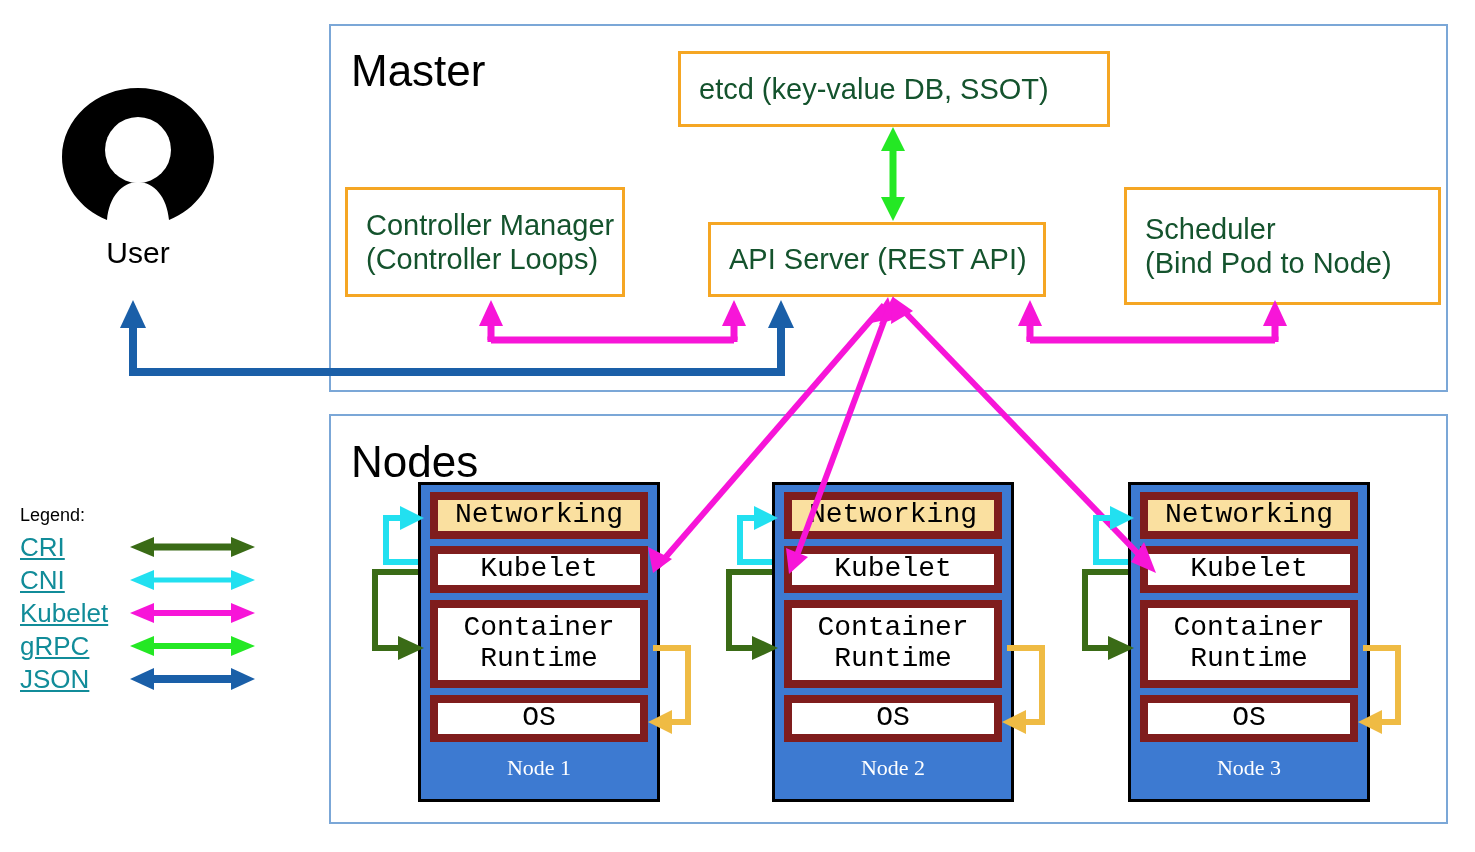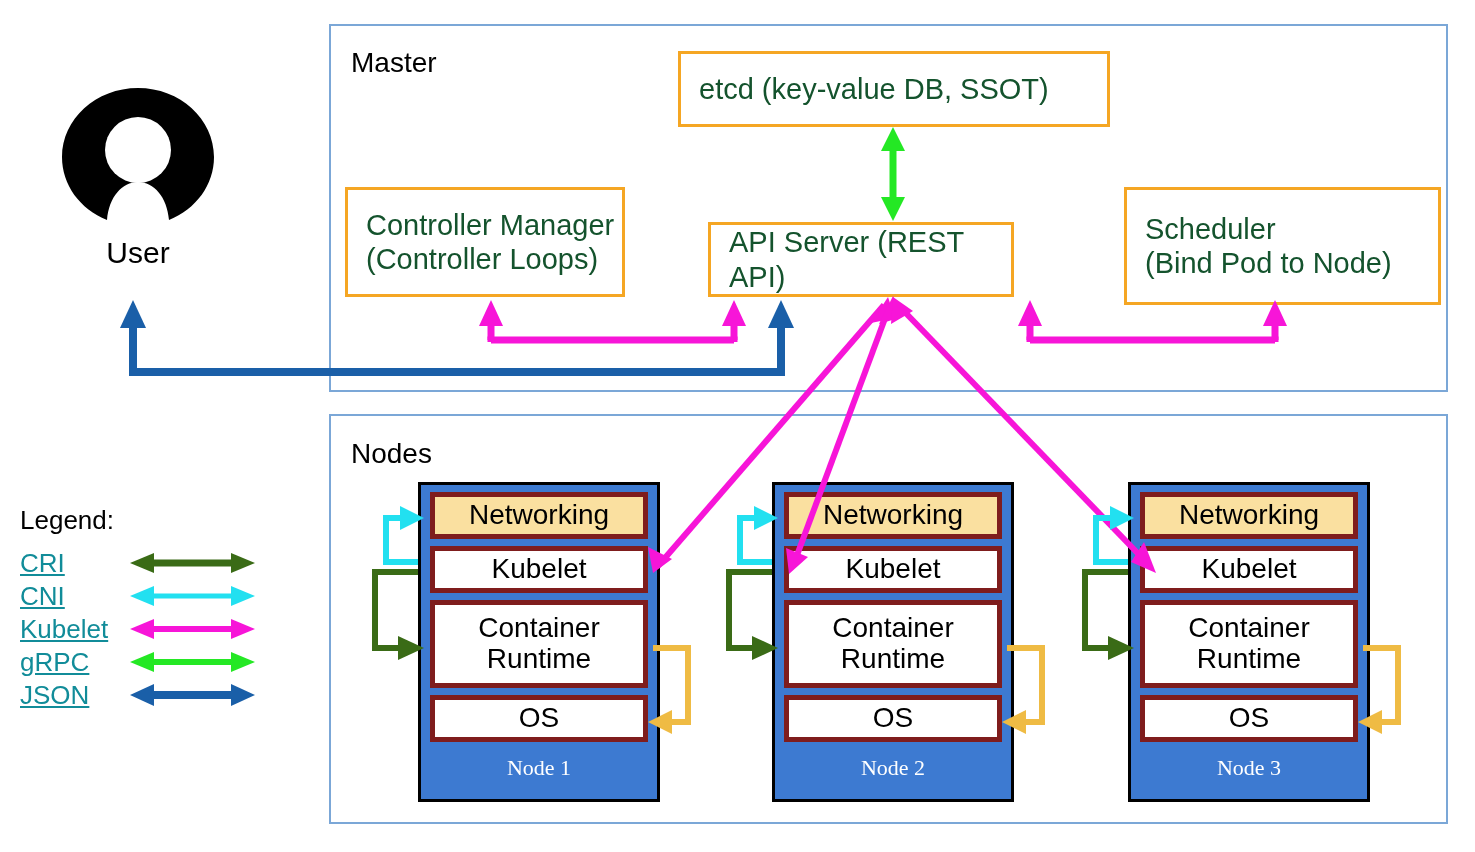--- a/index.html
+++ b/index.html
@@ -21,21 +21,21 @@
 
   
   .section {
     position: absolute;
     border: 2px solid #7ba7d7;
     background: transparent;
     box-sizing: border-box;
   }
   .section-title {
     position: absolute;
-    font-size: 28px;
+    font-size: 44px;
     color: #000000;
     white-space: nowrap;
     line-height: 1;
   }
 
   
   .comp-box {
     position: absolute;
     border: 3px solid #f5a623;
     background: #ffffff;
@@ -61,51 +61,52 @@
     background: #3d7ad1;
     border: 3px solid #000000;
     box-sizing: border-box;
     padding: 7px 9px 0 9px;
     display: flex;
     flex-direction: column;
     align-items: stretch;
   }
   .node-layer {
     background: #ffffff;
-    border: 5px solid #7f1d1d;
+    border: 8px solid #7f1d1d;
     box-sizing: border-box;
     display: flex;
     align-items: center;
     justify-content: center;
     text-align: center;
     color: #000000;
     font-size: 28px;
     line-height: 1.1;
     white-space: pre-line;
     margin-bottom: 7px;
+    font-family: Liberation Mono, monospace;
   }
   .node-layer.networking { background: #fae0a0; }
   .node-layer.h1 { height: 47px; }
   .node-layer.h2 { height: 88px; }
   .node-caption {
     color: #ffffff;
     font-size: 22px;
     text-align: center;
     padding-top: 8px;
     line-height: 1;
     font-family: Liberation Serif, serif;
   }
 
   
   #legend { position: absolute; left: 20px; top: 505px; }
   .legend-title {
-    font-size: 26px;
+    font-size: 18px;
     color: #000000;
     line-height: 1.22;
-    margin-bottom: 10px;
+    margin-bottom: 4px;
   }
   .legend-row {
     position: relative;
     height: 33px;
     display: flex;
     align-items: center;
   }
   .legend-label {
     width: 110px;
     font-size: 26px;
@@ -140,21 +141,21 @@
   <div id="user-label">User</div>
 
   <div class="section" style="left:329px; top:24px; width:1119px; height:368px;"></div>
   <div class="section-title" style="left:351px; top:49px;">Master</div>
 
   <div class="comp-box left-align" style="left:678px; top:51px; width:432px; height:76px;">etcd (key-value DB, SSOT)</div>
 
   <div class="comp-box left-align" style="left:345px; top:187px; width:280px; height:110px;">Controller Manager
 (Controller Loops)</div>
 
-  <div class="comp-box left-align" style="left:708px; top:222px; width:306px; height:75px;">API Server (REST API)</div>
+  <div class="comp-box left-align" style="left:708px; top:222px; width:338px; height:75px;">API Server (REST API)</div>
 
   <div class="comp-box left-align" style="left:1124px; top:187px; width:317px; height:118px;">Scheduler
 (Bind Pod to Node)</div>
 
   <div class="section" style="left:329px; top:414px; width:1119px; height:410px;"></div>
   <div class="section-title" style="left:351px; top:440px;">Nodes</div>
 
   <div class="node" style="left:418px; top:482px; width:242px; height:320px;">
     <div class="node-layer networking h1">Networking</div>
     <div class="node-layer h1">Kubelet</div>

